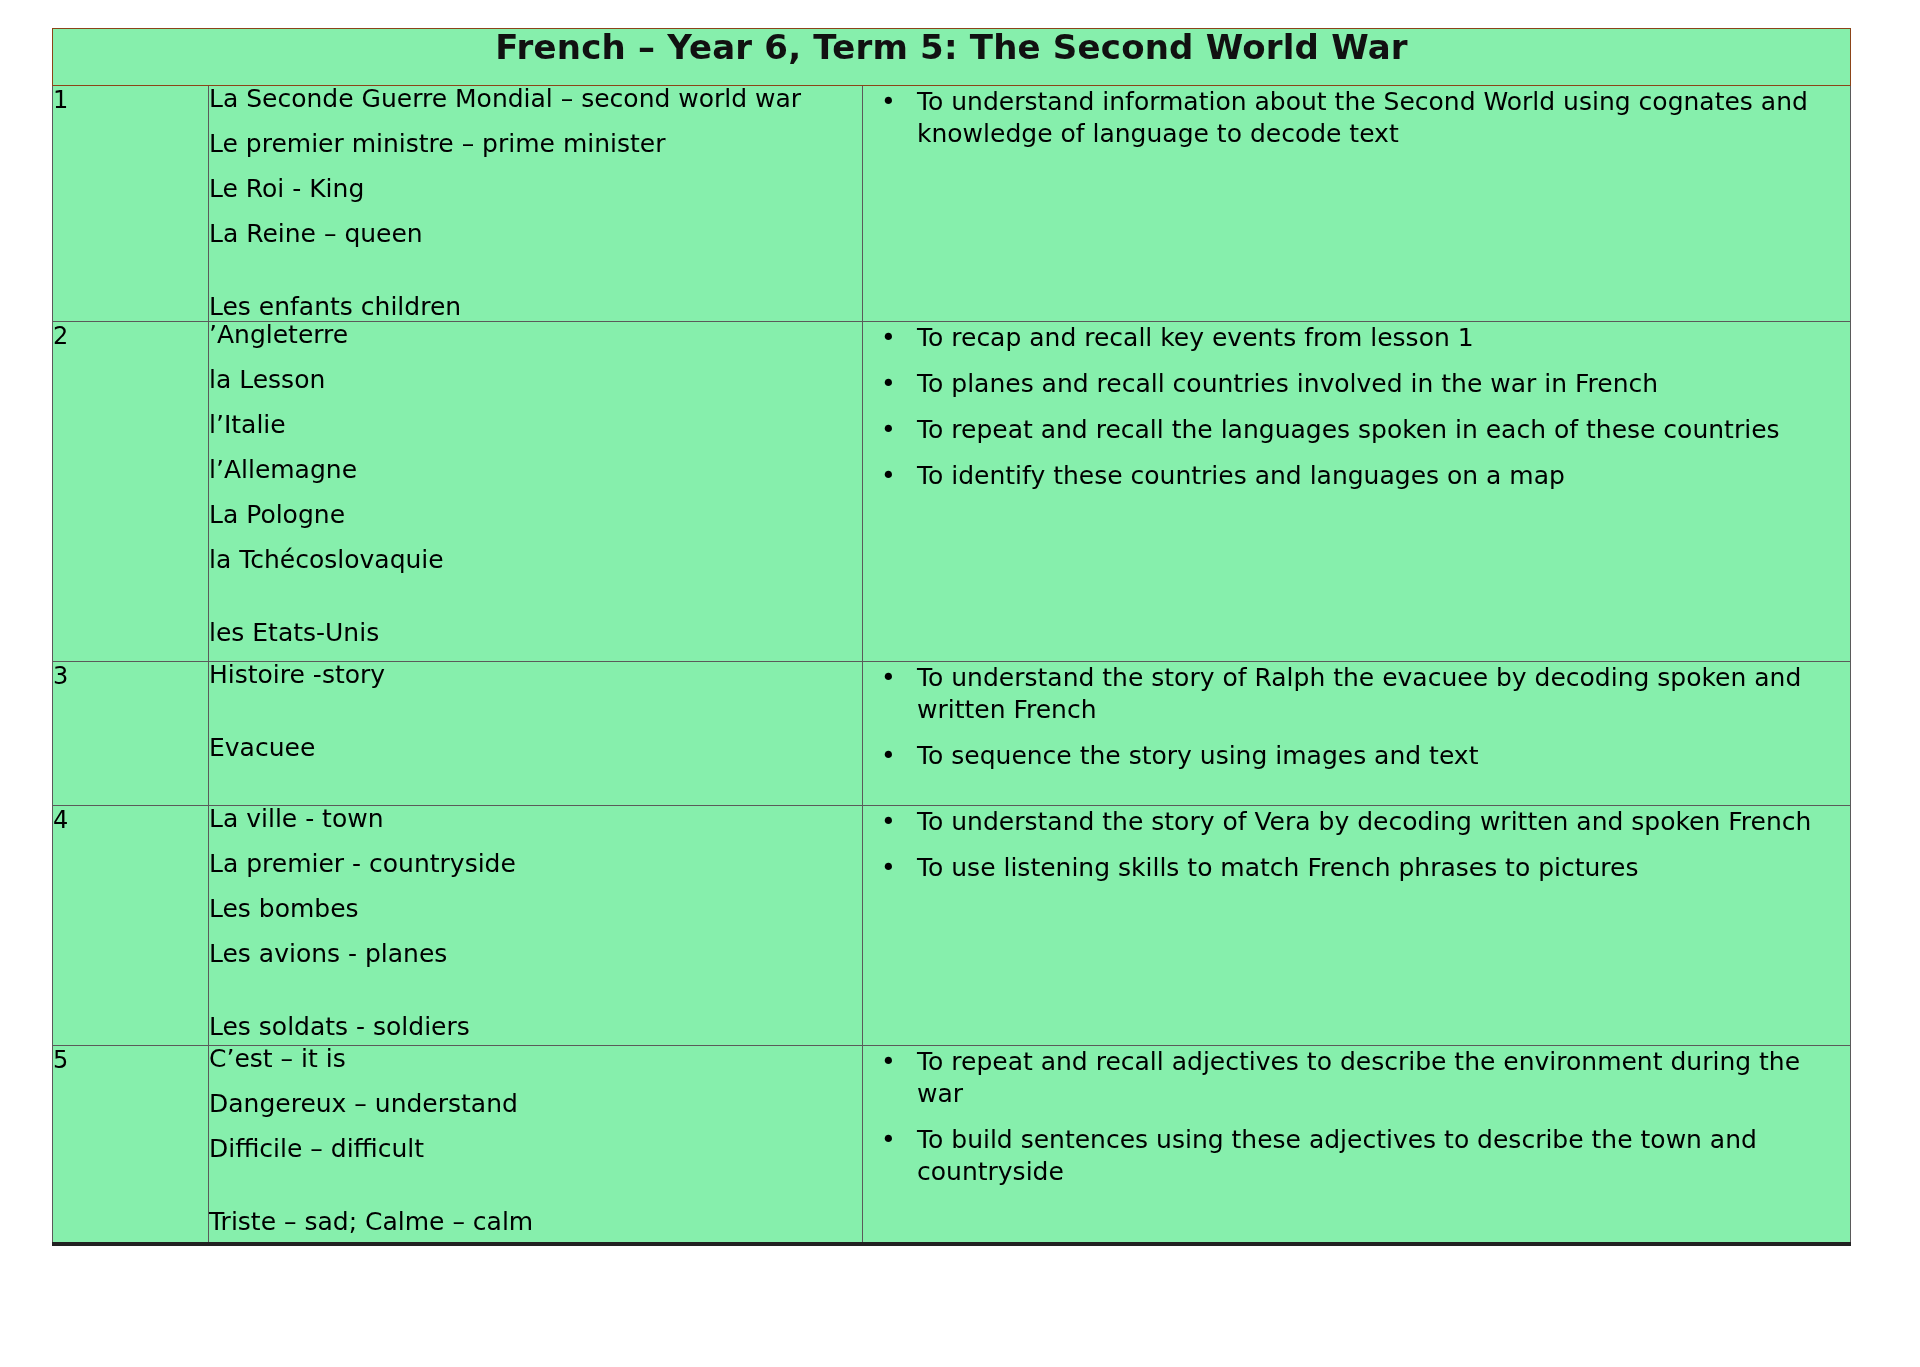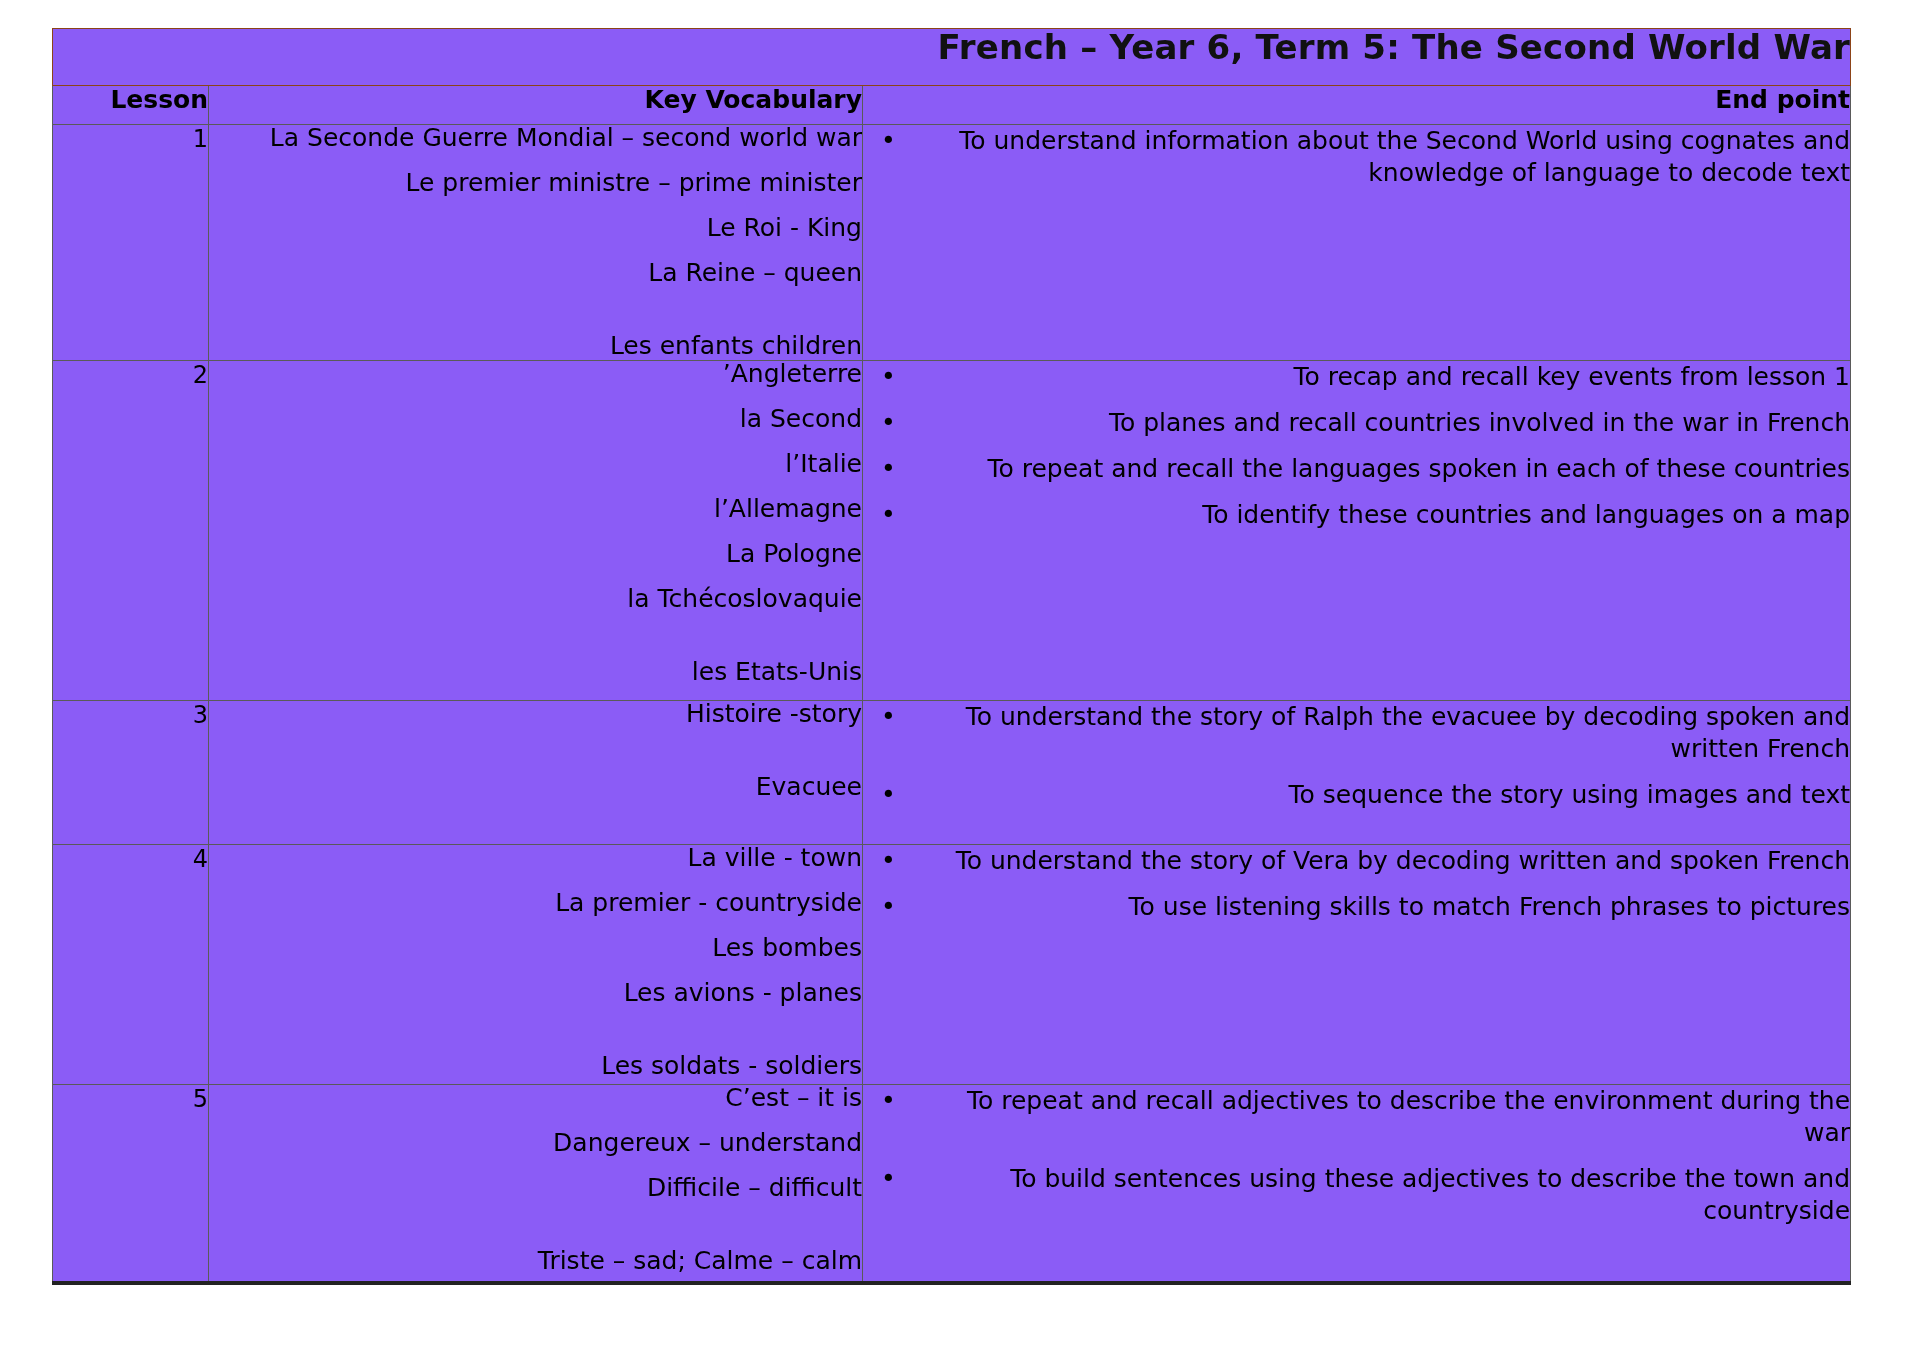--- a/index.html
+++ b/index.html
@@ -24,22 +24,21 @@
     left: 52px;
     top: 28px;
     width: 1798px;
     border-collapse: collapse;
     table-layout: fixed;
   }
   .doc-table td, .doc-table th {
     border: 1px solid #5a5a5a;
     vertical-align: top;
     padding: 0;
-    background: #8b5cf6;
-    text-align: right;
+    background: #86efac;
   }
   .title-cell {
     background: #e87d31;
     border: 1px solid #8c4418 !important;
     text-align: center;
     padding: 14px 10px 16px 10px;
     height: 56px;
   }
   .title-text {
     font-family: "DejaVu Sans", sans-serif;
@@ -135,31 +134,20 @@
       <col class="col-vocab">
       <col class="col-end">
     </colgroup>
     <tbody>
       <tr>
         <td class="title-cell" colspan="3">
           <div class="title-text">French – Year 6, Term 5: The Second World War</div>
         </td>
       </tr>
 
-      <tr>
-        <td class="colhead-cell">
-          <div class="colhead-text">Lesson</div>
-        </td>
-        <td class="colhead-cell">
-          <div class="colhead-text">Key Vocabulary</div>
-        </td>
-        <td class="colhead-cell">
-          <div class="colhead-text">End point</div>
-        </td>
-      </tr>
 
       <tr class="row-tall-1">
         <td class="lesson-cell">
           <div class="lesson-num">1</div>
         </td>
         <td class="vocab-cell">
           <ul class="vocab-list">
               <li>La Seconde Guerre Mondial – second world war</li>
               <li>Le premier ministre – prime minister</li>
               <li>Le Roi - King</li>
@@ -174,21 +162,21 @@
         </td>
       </tr>
 
       <tr class="row-tall-2">
         <td class="lesson-cell">
           <div class="lesson-num">2</div>
         </td>
         <td class="vocab-cell">
           <ul class="vocab-list">
               <li>’Angleterre</li>
-              <li>la Second</li>
+              <li>la Lesson</li>
               <li>l’Italie</li>
               <li>l’Allemagne</li>
               <li>La Pologne</li>
               <li>la Tchécoslovaquie</li>
               <li>les Etats-Unis</li>
             </ul>
         </td>
         <td class="endpoint-cell">
           <ul class="endpoint-list">
               <li><span class="bullet">•</span><span>To recap and recall key events from lesson 1</span></li>

